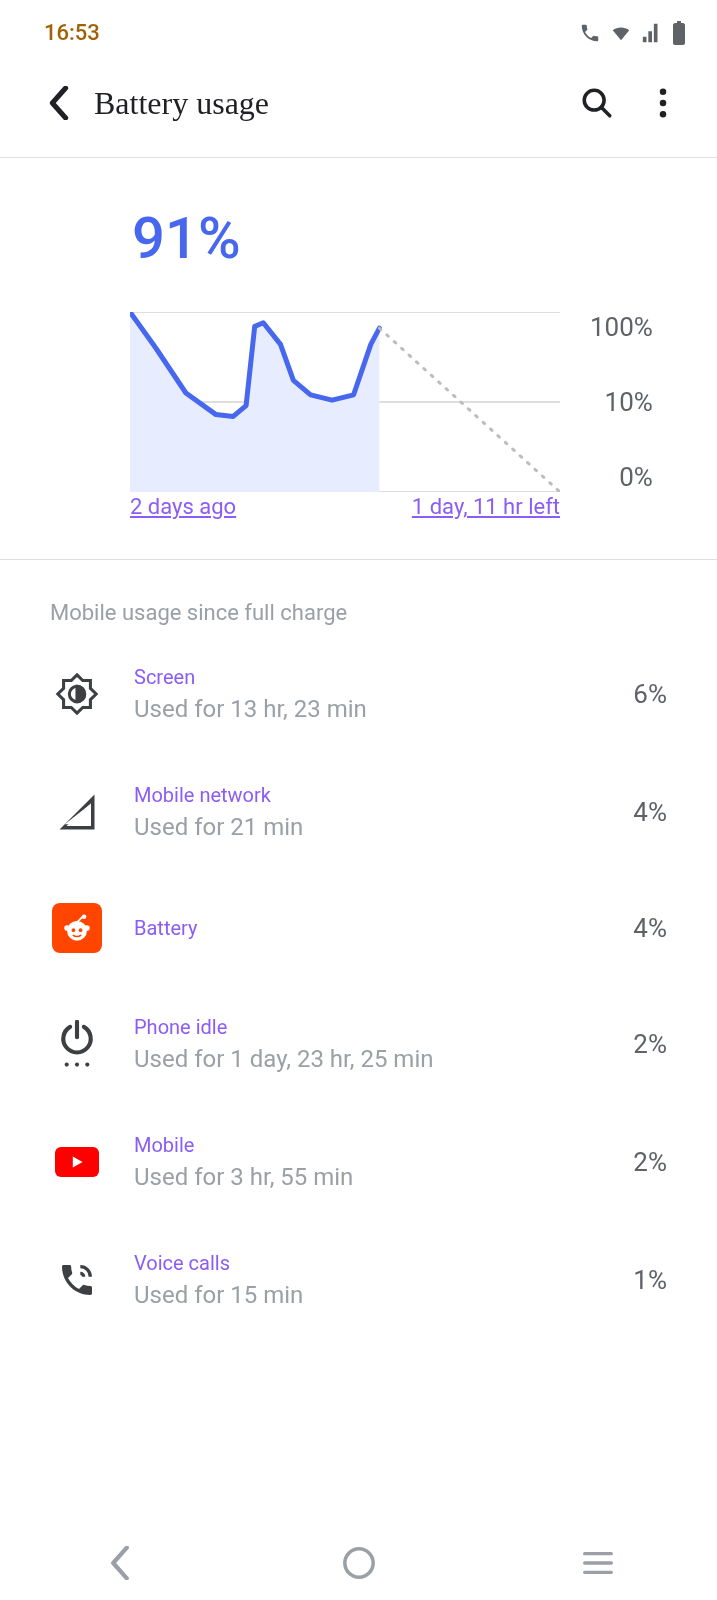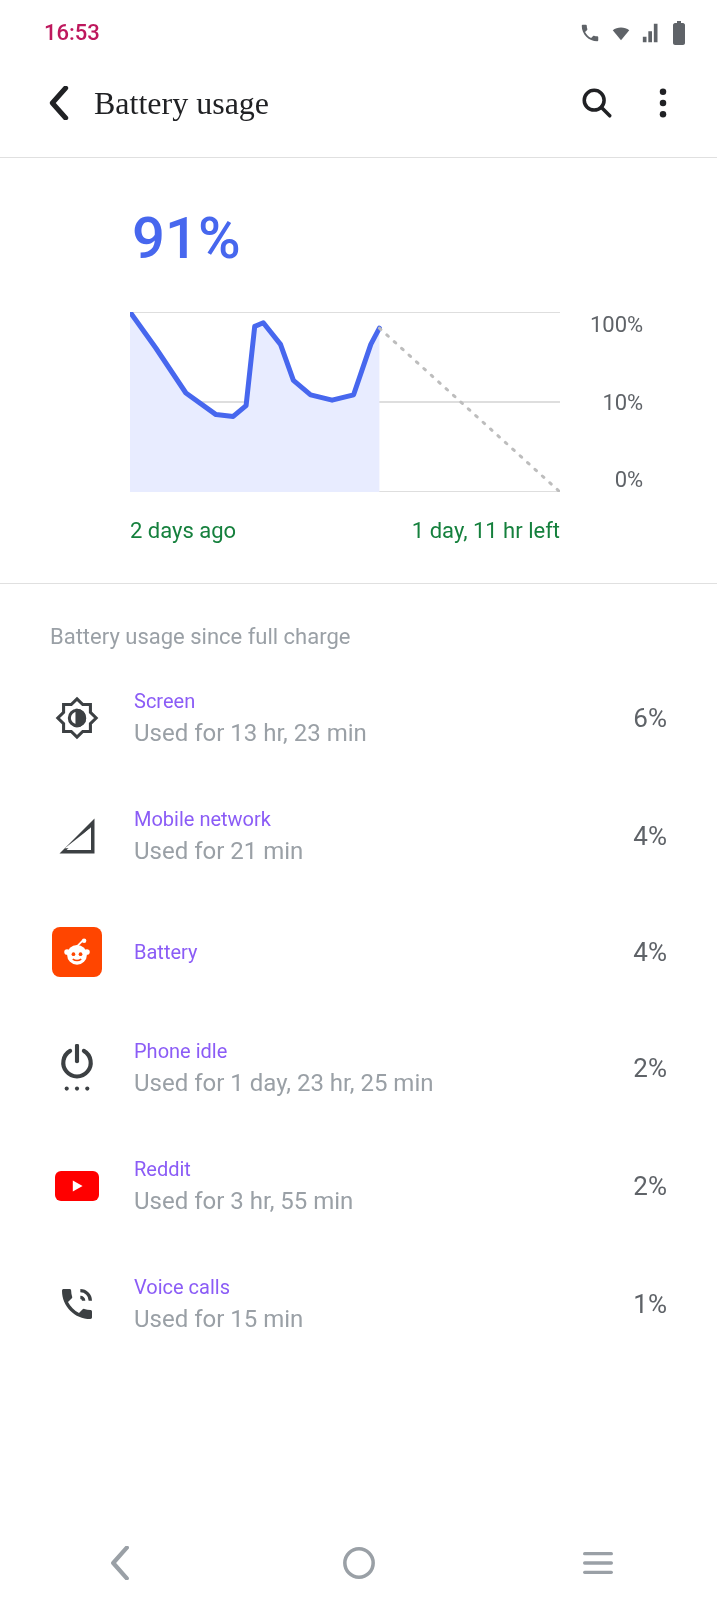--- a/index.html
+++ b/index.html
@@ -10,39 +10,39 @@
     font-family: Roboto, "Helvetica Neue", Arial, sans-serif;
     color: #202124;
     position: relative;
   }
   .status-bar {
     display: flex;
     justify-content: space-between;
     align-items: center;
     padding: 20px 30px 12px 44px;
     font-size: 22px;
-    color: #be185d;
+    color: #a16207;
     font-weight: 500;
   }
   .status-icons { display: flex; gap: 8px; align-items: center; }
   .app-bar {
     display: flex;
     align-items: center;
     padding: 22px 30px 30px 44px;
     font-family: Liberation Serif, serif;
   }
   .back-btn { width: 30px; height: 44px; display:flex; align-items:center; justify-content:center; margin-right: 20px; }
   .app-title { font-size: 32px; font-weight: 500; color:#202124; flex:1; }
   .action-btn { width: 48px; height: 48px; display:flex; align-items:center; justify-content:center; margin-left:18px; }
   .divider { height: 1px; background:#e0e0e0; width:100%; }
   .battery-pct { font-size: 58px; font-weight: 500; color:#4767ee; margin-left: 84px; margin-bottom: 40px; }
   .chart-wrap { display:flex; align-items:flex-start; }
   .chart-box { position:relative; width:430px; height:180px; margin-left:80px; }
-  .chart-xaxis { display:flex; justify-content:space-between; width:430px; margin-left:80px; margin-top:26px; font-size:22px; color:#15803d; }
-  .yticks { display:flex; flex-direction:column; justify-content:space-between; height:180px; margin-left:30px; font-size:22px; color:#5f6368; text-align:right; }
+  .chart-xaxis { display:flex; justify-content:space-between; width:430px; margin-left:80px; margin-top:2px; font-size:22px; color:#8b5cf6;text-decoration:underline; }
+  .yticks { display:flex; flex-direction:column; justify-content:space-between; height:180px; margin-left:30px; font-size:26px; color:#5f6368; text-align:right; }
 
   .section-label { font-size:22px; color:#9aa0a6; padding: 40px 50px 10px 50px; }
 
   .list { padding: 0 50px; }
   .item { display:flex; align-items:center; padding: 30px 0; }
   .item-icon { width:54px; height:54px; display:flex; align-items:center; justify-content:center; margin-right:30px; }
   .item-body { flex:1; }
   .item-title { font-size:20px; color:#8b5cf6; font-weight:400; }
   .item-sub { font-size:24px; color:#9aa0a6; margin-top:6px; }
   .item-pct { font-size:26px; color:#5f6368; }
@@ -120,21 +120,21 @@
     <div class="yticks">
       <span>100%</span>
       <span>10%</span>
       <span>0%</span>
     </div>
   </div>
 </div>
 
 <div class="divider"></div>
 
-<div class="section-label">Battery usage since full charge</div>
+<div class="section-label">Mobile usage since full charge</div>
 
 <div class="list">
 
   <div class="item">
     <div class="item-icon">
       <svg width="46" height="46" viewBox="0 0 24 24" fill="none" stroke="#3c4043" stroke-width="1.6">
           <polygon points="12,2 15,5 19,5 19,9 22,12 19,15 19,19 15,19 12,22 9,19 5,19 5,15 2,12 5,9 5,5 9,5"></polygon>
           <circle cx="12" cy="12" r="4"></circle>
           <path d="M12 8 a4 4 0 0 1 0 8 z" fill="#3c4043"></path>
         </svg>
@@ -200,21 +200,21 @@
 
   <div class="item">
     <div class="item-icon">
       <div class="yt-box">
           <svg width="14" height="14" viewBox="0 0 10 10">
             <polygon points="2,1 9,5 2,9" fill="#fff"></polygon>
           </svg>
         </div>
     </div>
     <div class="item-body">
-      <div class="item-title">Reddit</div>
+      <div class="item-title">Mobile</div>
       <div class="item-sub">Used for 3 hr, 55 min</div>
     </div>
     <div class="item-pct">2%</div>
   </div>
 
   <div class="item">
     <div class="item-icon">
       <svg width="40" height="40" viewBox="0 0 24 24" fill="#3c4043">
           <path d="M6.6 10.8c1.4 2.8 3.8 5.2 6.6 6.6l2.2-2.2c.3-.3.7-.4 1-.2 1.1.4 2.4.6 3.6.6.6 0 1 .4 1 1V20c0 .6-.4 1-1 1C10.6 21 3 13.4 3 4c0-.6.4-1 1-1h3.5c.6 0 1 .4 1 1 0 1.2.2 2.5.6 3.6.1.3 0 .8-.2 1l-2.3 2.2z"></path>
           <path d="M14 4 a6 6 0 0 1 6 6" fill="none" stroke="#3c4043" stroke-width="2"></path>

